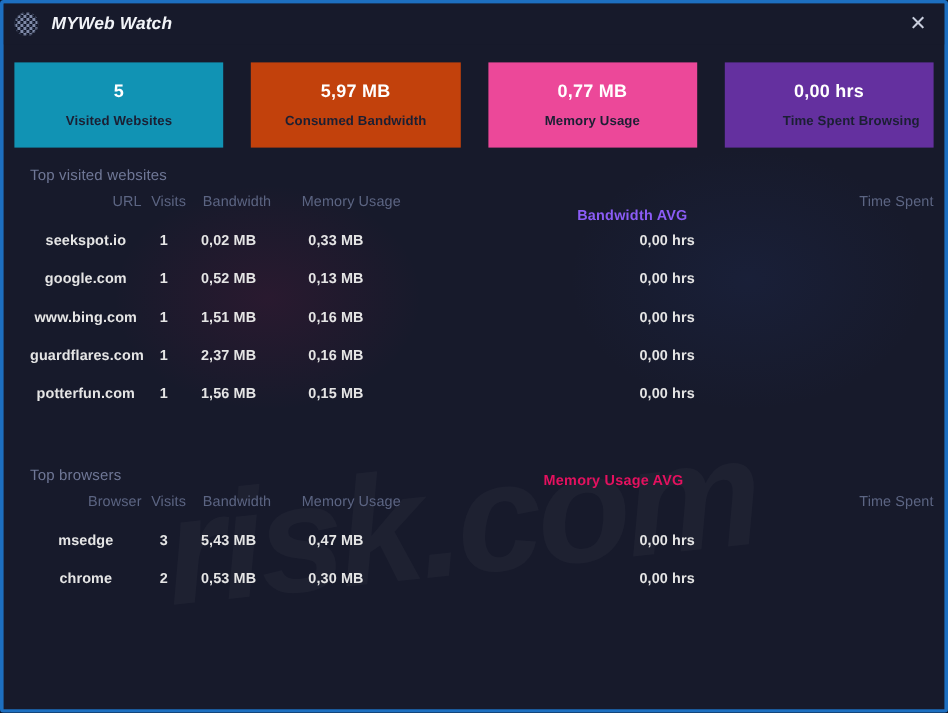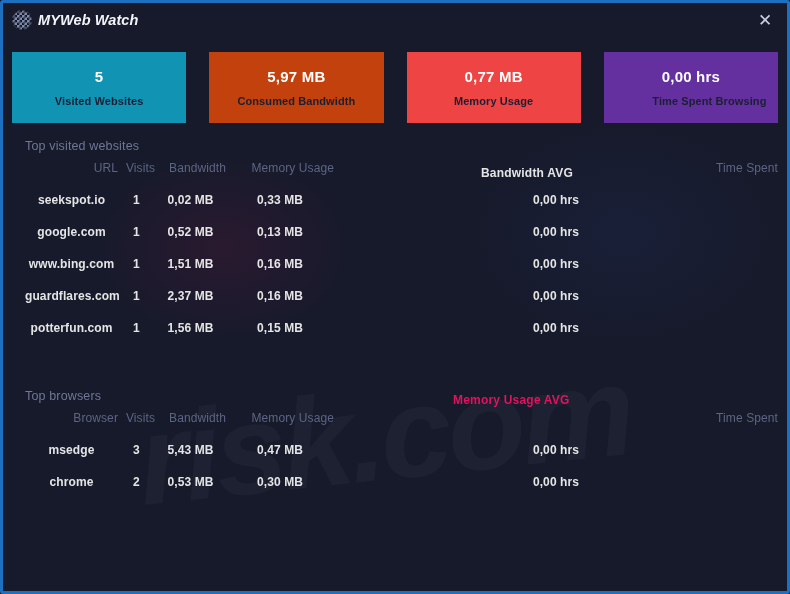--- a/index.html
+++ b/index.html
@@ -77,21 +77,21 @@
     background-color: #7f8aa8;
     background-image:
       linear-gradient(45deg, #101527 25%, transparent 25%, transparent 75%, #101527 75%),
       linear-gradient(45deg, #101527 25%, transparent 25%, transparent 75%, #101527 75%);
     background-size: 5px 5px;
     background-position: 0 0, 2.5px 2.5px;
     box-shadow: inset 0 0 0 1px rgba(20,24,40,0.6);
   }
 
   #title-text {
-    margin-left: 6px;
+    margin-left: 11px;
     font-size: 14.5px;
     font-weight: bold;
     font-style: italic;
     color: #f2f4f8;
     letter-spacing: 0.1px;
   }
 
   #close-button {
     margin-left: auto;
     width: 44px; height: 34px;
@@ -208,33 +208,33 @@
     <div class="stat-card" id="card-0" style="background-color: rgb(17, 147, 180);">
       <div class="card-value">5</div>
       <div class="card-label" style="color: rgb(27, 31, 51);">Visited Websites</div>
     </div>
 
     <div class="stat-card" id="card-1" style="background-color: #c2410c;">
       <div class="card-value">5,97 MB</div>
       <div class="card-label" style="color: rgb(27, 31, 51);">Consumed Bandwidth</div>
     </div>
 
-    <div class="stat-card" id="card-2" style="background-color: #ef4444;">
+    <div class="stat-card" id="card-2" style="background-color: #ec4899;">
       <div class="card-value">0,77 MB</div>
       <div class="card-label" style="color: rgb(27, 31, 51);">Memory Usage</div>
     </div>
 
     <div class="stat-card" id="card-3" style="background-color: rgb(100, 48, 159);">
       <div class="card-value">0,00 hrs</div>
       <div class="card-label" style="color: rgb(27, 31, 51); margin-left: 37px;">Time Spent Browsing</div>
     </div>
 
   </div>
 
-  <div class="avg-label" id="bandwidth-avg-label" style="color: #e5e5e5;">Bandwidth AVG</div>
+  <div class="avg-label" id="bandwidth-avg-label" style="color: #8b5cf6; margin-top: 6px;">Bandwidth AVG</div>
   <div class="avg-label" id="memory-avg-label" style="color: rgb(228, 17, 95);">Memory Usage AVG</div>
 
   <div id="content">
 
     <div class="section-title">Top visited websites</div>
 
     <table class="data-table" id="websites-table">
       <thead>
         <tr>
           <th class="col-name">URL</th>

